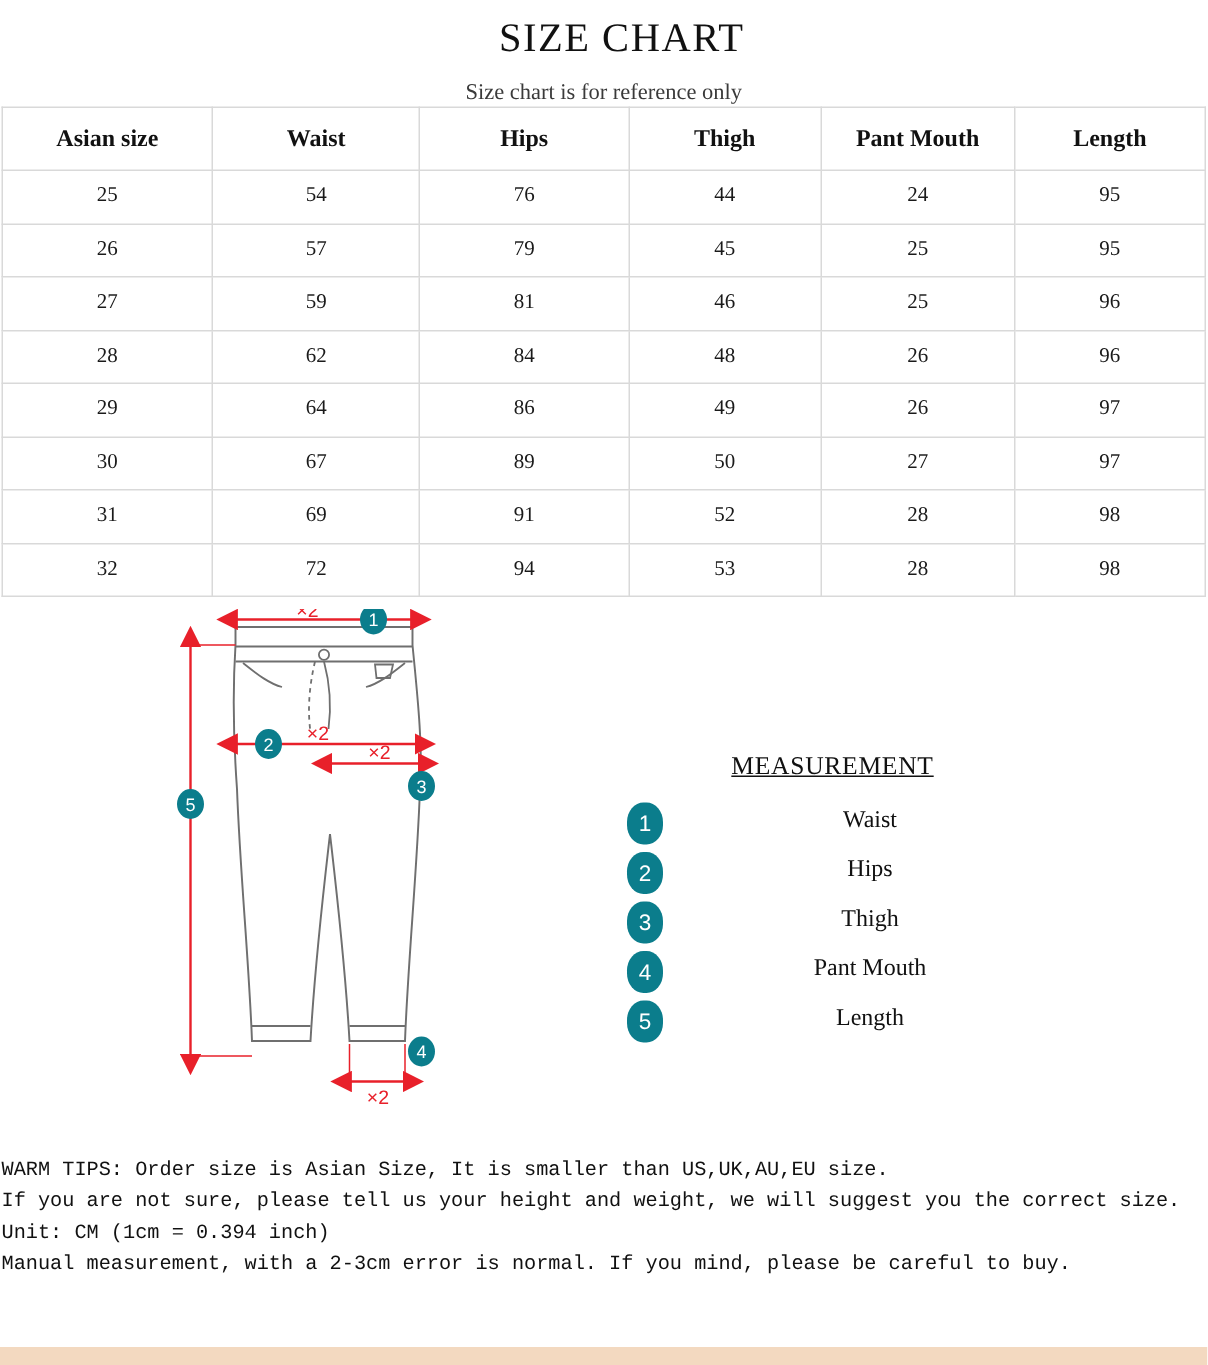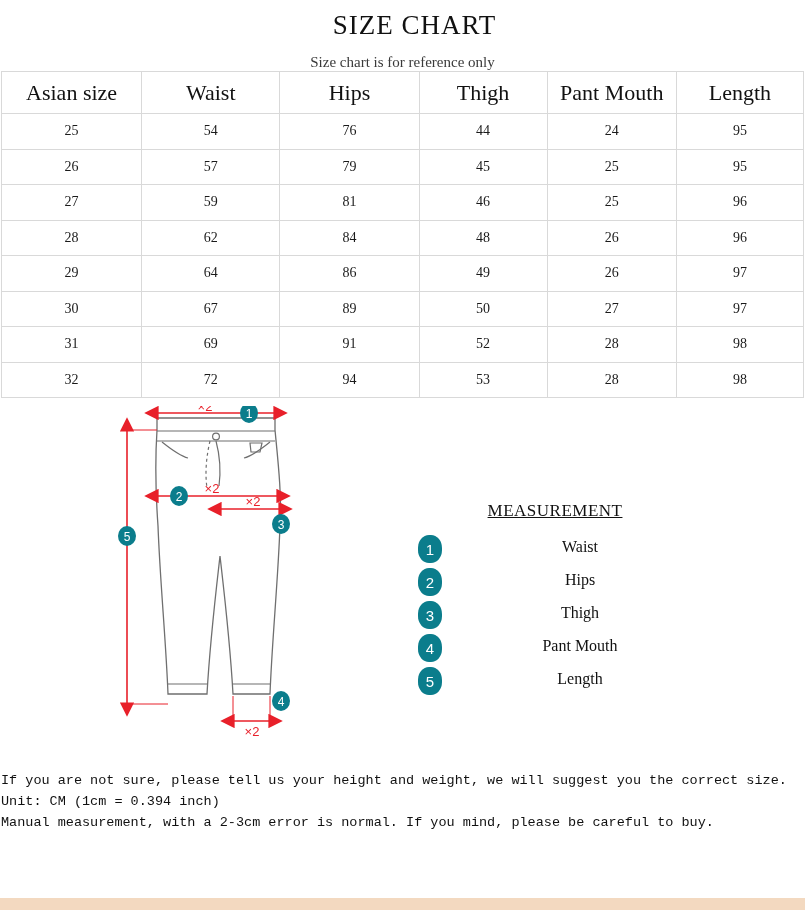--- a/index.html
+++ b/index.html
@@ -41,22 +41,22 @@
     border-collapse: collapse;
     table-layout: fixed;
   }
   table.size-table th,
   table.size-table td {
     border: 1px solid #d9d9d9;
     text-align: center;
     font-family: "Liberation Serif", serif;
   }
   table.size-table th {
-    font-size: 22px;
-    font-weight: normal;
+    font-size: 16px;
+    font-weight: bold;
     height: 39px;
     color: #111;
   }
   table.size-table td {
     font-size: 14px;
     height: 32.5px;
     color: #1a1a1a;
   }
   table.size-table col.c0 { width: 140px; }
   table.size-table col.c1 { width: 138px; }
@@ -345,18 +345,19 @@
       <div class="legend-label">Pant Mouth</div>
     </div>
     <div class="legend-row">
       <div class="legend-badge">5</div>
       <div class="legend-label">Length</div>
     </div>
   </div>
 </div>
 
 <div class="tips">
+  <div>WARM TIPS: Order size is Asian Size, It is smaller than US,UK,AU,EU size.</div>
   <div>If you are not sure, please tell us your height and weight, we will suggest you the correct size.</div>
   <div>Unit: CM (1cm = 0.394 inch)</div>
   <div>Manual measurement, with a 2-3cm error is normal. If you mind, please be careful to buy.</div>
 </div>
 
 <div class="bottom-bar"></div>
 
 </body></html>

